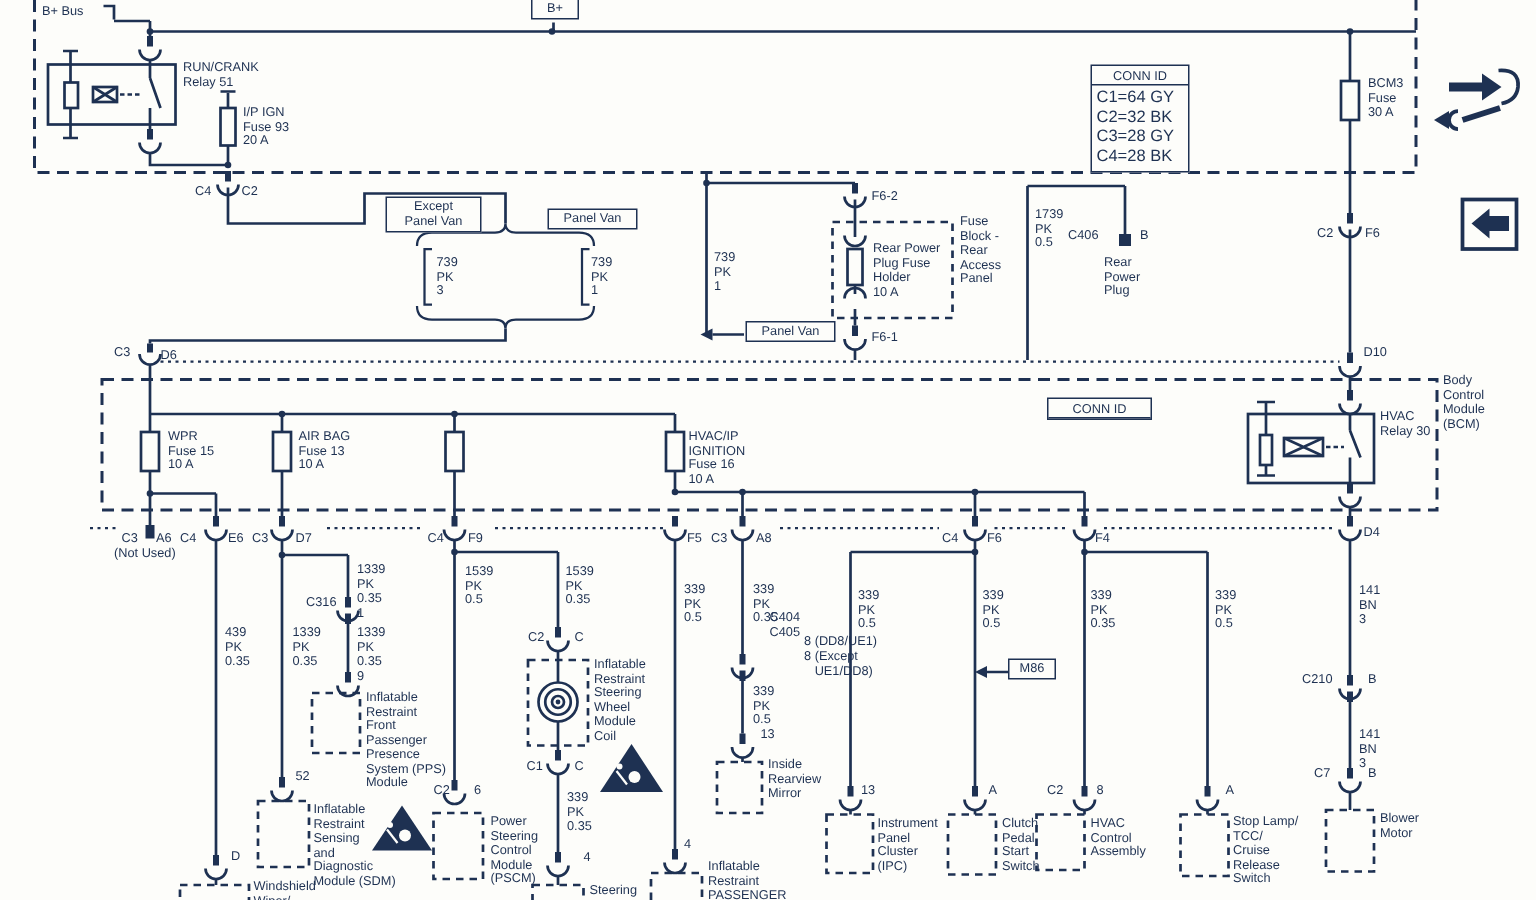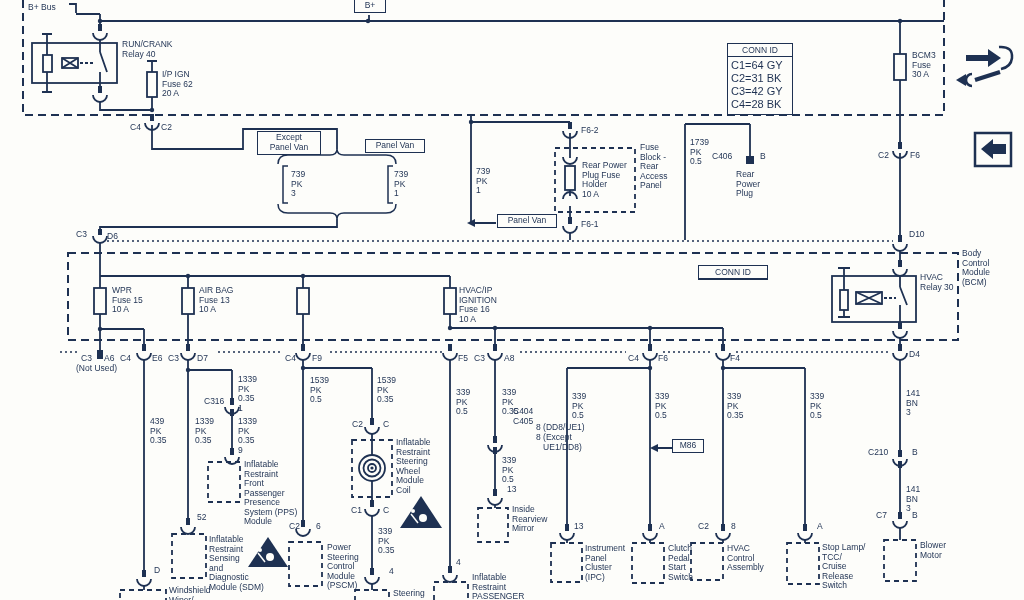--- a/index.html
+++ b/index.html
@@ -206,36 +206,36 @@
     <g>
       <rect x="975" y="133" width="36" height="33" stroke="#1e3152" stroke-width="2.5" fill="none"></rect>
       <polygon points="981,149 993,139 993,144 1006,144 1006,154 993,154 993,159" fill="#1e3152"></polygon>
     </g>
   </g>
 </svg>
 
 <div class="lbl" style="left:28px;top:3px">B+ Bus</div>
 <div class="tag" style="left:354px;top:-1px;width:26px">B+</div>
 <div class="lbl" style="left:122px;top:40px">RUN/CRANK
-Relay 40</div>
+Relay 51</div>
 <div class="lbl" style="left:162px;top:70px">I/P IGN
-Fuse 62
+Fuse 93
 20 A</div>
 <div class="lbl" style="left:912px;top:51px">BCM3
 Fuse
 30 A</div>
 <div class="lbl" style="left:130px;top:123px">C4</div>
 <div class="lbl" style="left:161px;top:123px">C2</div>
 
 <div class="connid" style="left:727px;top:43px;width:64px">
   <div class="hd">CONN ID</div>
   <div class="rws">
     <div class="rw">C1=64 GY</div>
-    <div class="rw">C2=31 BK</div>
-    <div class="rw">C3=42 GY</div>
+    <div class="rw">C2=32 BK</div>
+    <div class="rw">C3=28 GY</div>
     <div class="rw">C4=28 BK</div>
   </div>
 </div>
 
 <div class="tag" style="left:257px;top:131px;width:58px">Except
 Panel Van</div>
 <div class="tag" style="left:365px;top:139px;width:54px">Panel Van</div>
 <div class="tag" style="left:497px;top:214px;width:54px">Panel Van</div>
 <div class="lbl" style="left:291px;top:170px">739
 PK

